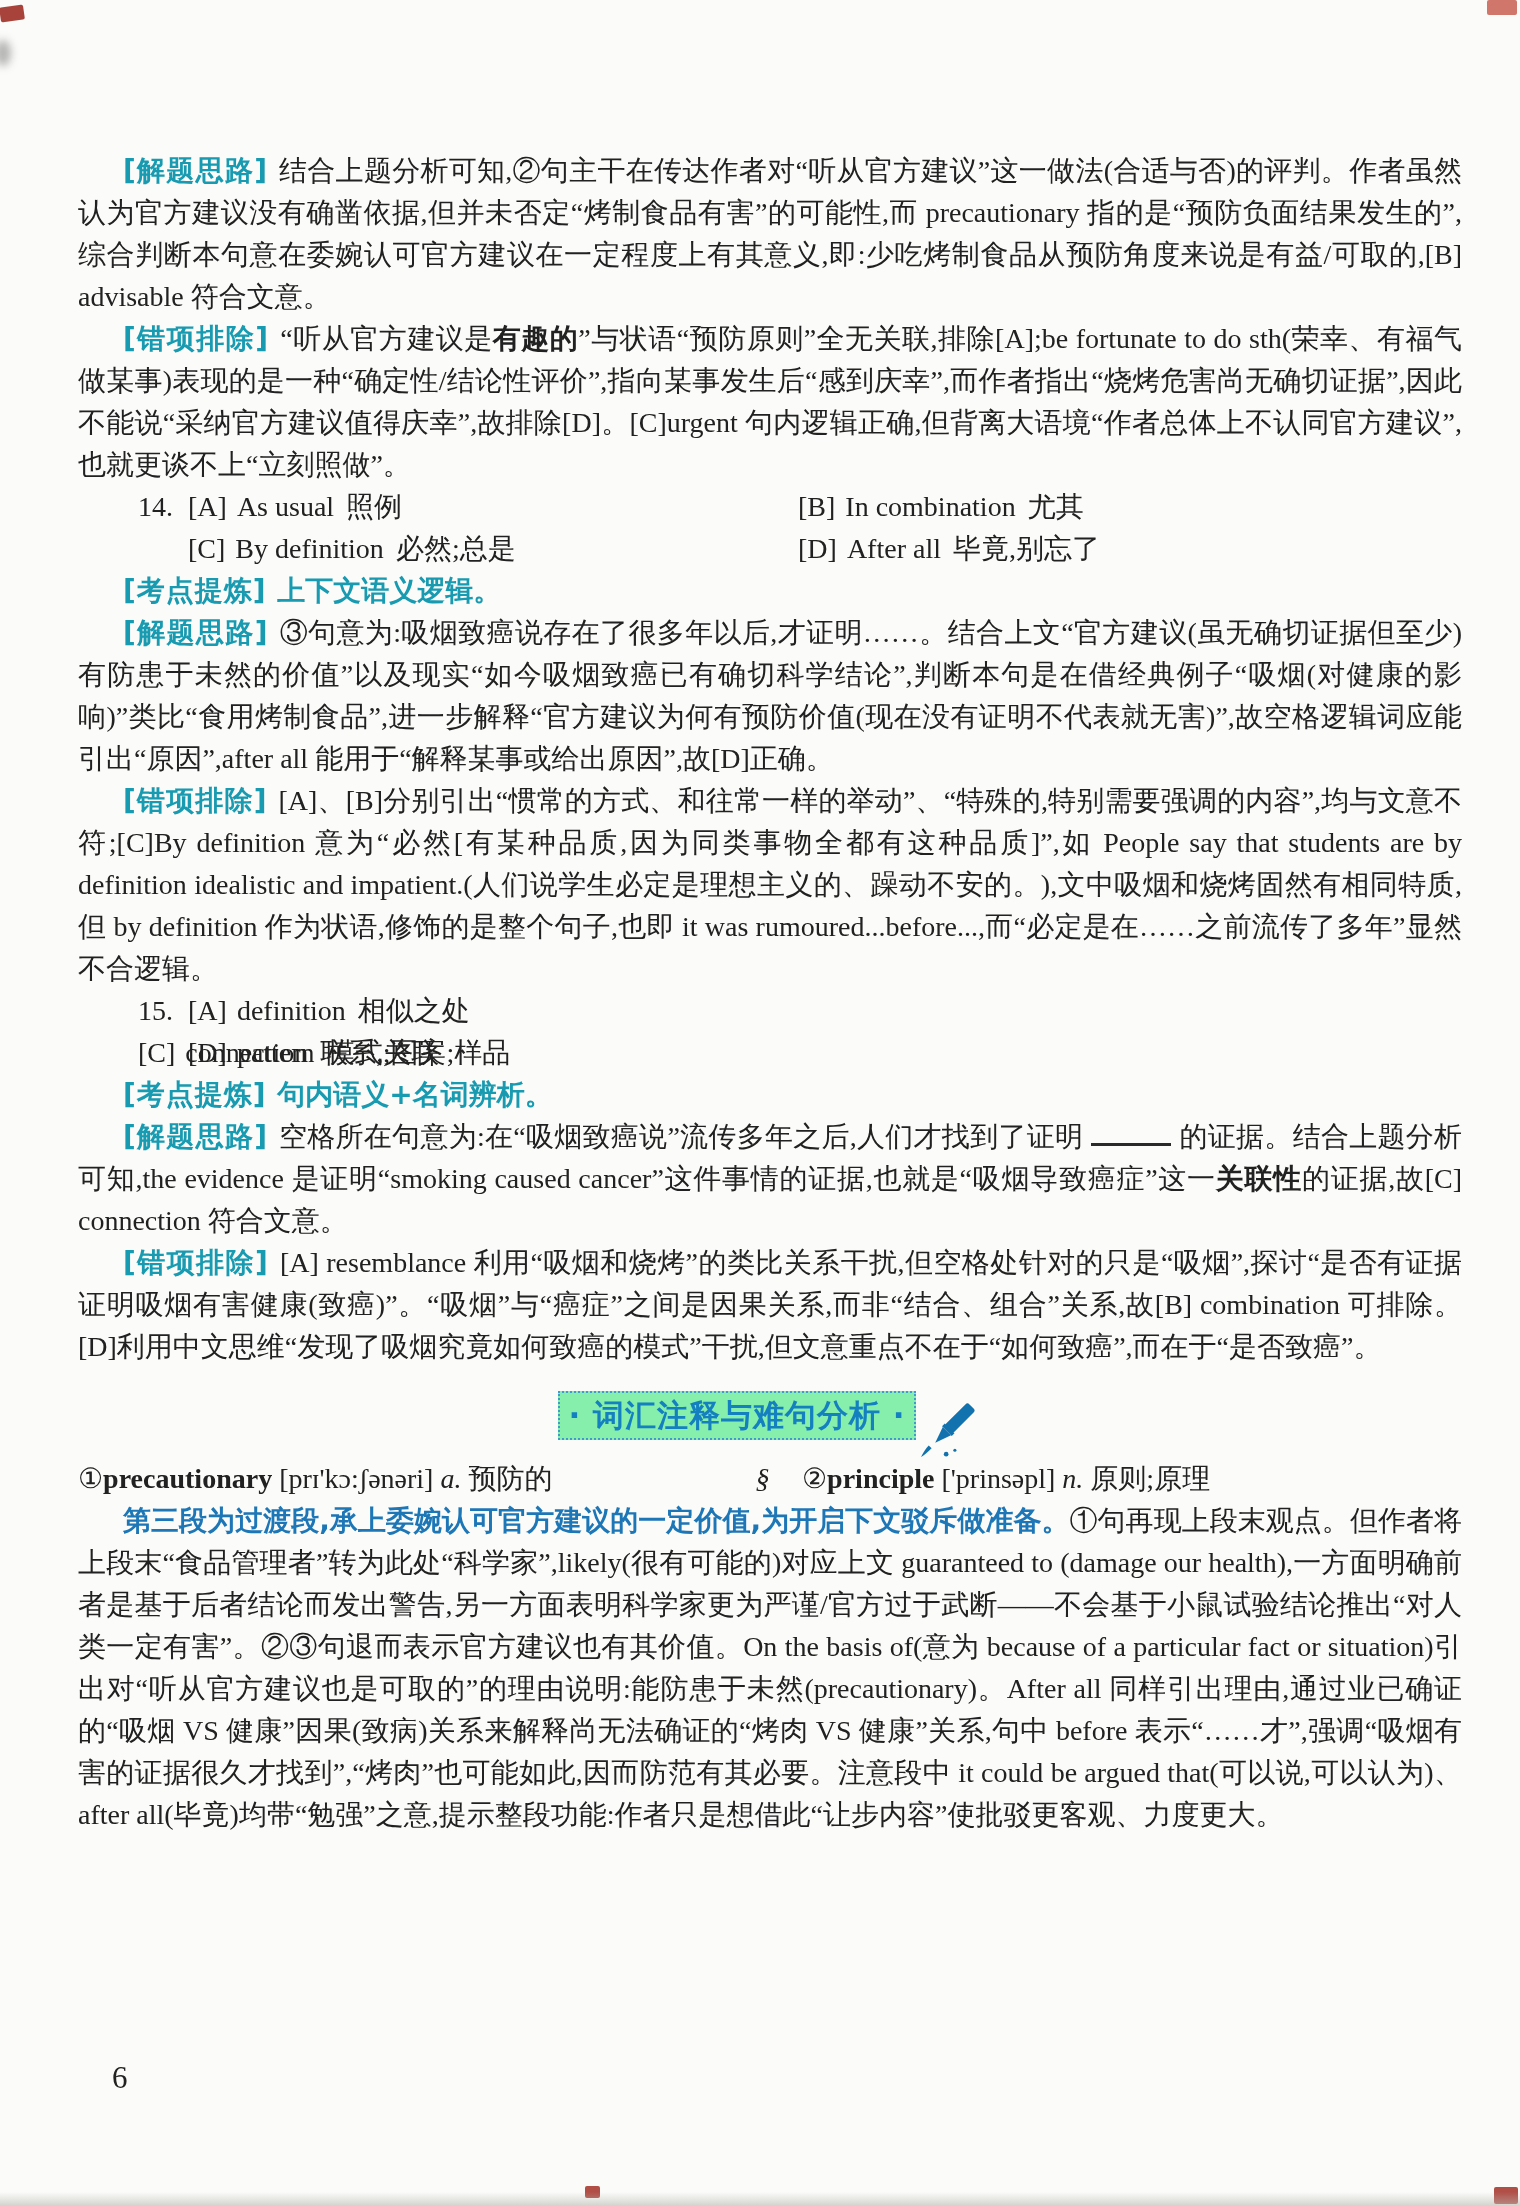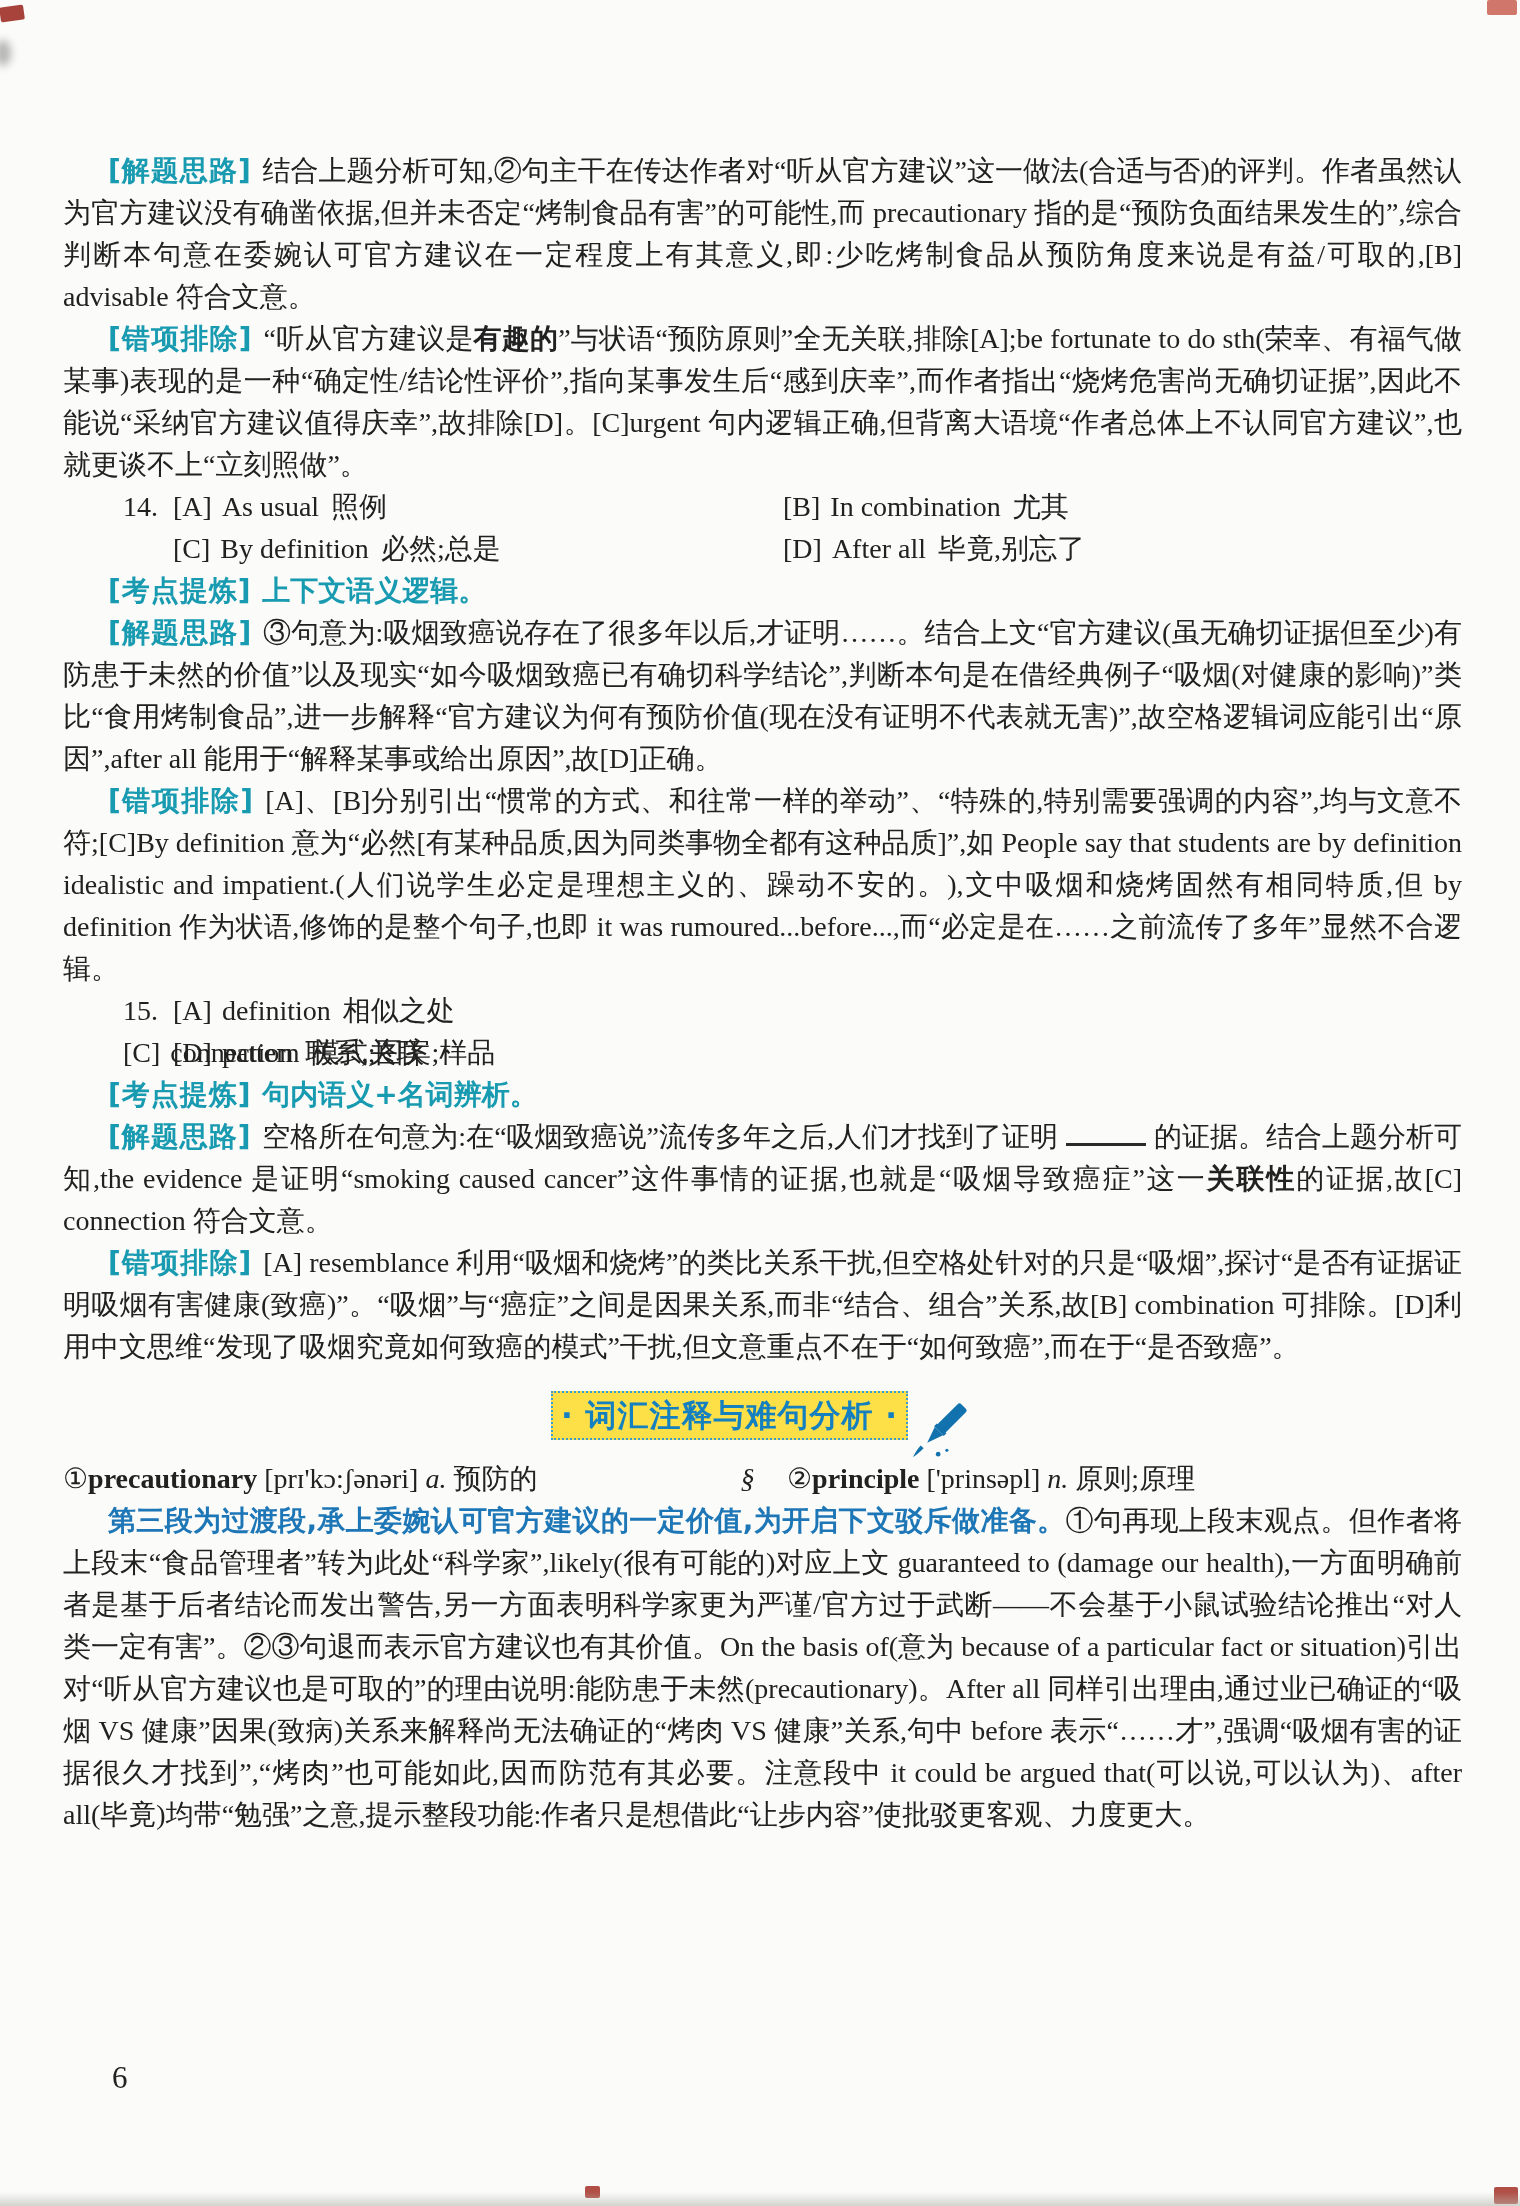--- a/index.html
+++ b/index.html
@@ -7,21 +7,21 @@
   body {
     height:2206px;
     background:#fbfbf9;
     position:relative;
     overflow:hidden;
     font-family:"Liberation Serif","DejaVu Serif",serif;
     color:#212121;
   }
   .content {
     position:absolute;
-    left:63px; right:58px; top:150px;
+    left:78px; right:58px; top:150px;
     font-size:28px;
     line-height:42px;
     text-align:justify;
   }
   .para { text-indent:45px; }
   .run.label { color:#189ab0; font-family:"DejaVu Sans","Liberation Sans",sans-serif; font-weight:700; letter-spacing:1px; }
   .run.b { font-family:"DejaVu Sans","Liberation Sans",sans-serif; font-weight:700; }
   .run.bw { font-weight:700; }
   .run.i { font-style:italic; }
   .run.teal { color:#189ab0; font-family:"DejaVu Sans","Liberation Sans",sans-serif; font-weight:700; }
@@ -29,21 +29,21 @@
   .run.blank { display:inline-block; width:80px; height:12px; border-bottom:3px solid #2a2a2a; margin:0 8px; }
 
   .optgrid { display:grid; grid-template-columns:50px 610px 1fr; margin-left:60px; }
   .optgrid .cell { white-space:nowrap; }
   .optgrid .okey { margin-right:10px; }
   .optgrid .oen { margin-right:12px; }
 
   .badge-row { text-align:center; margin:16px 0 8px; height:66px; position:relative; }
   .badge {
     display:inline-block;
-    background:#fde047;
+    background:#86efac;
     border:2px dotted #3f9bcb;
     color:#1580c0;
     font-family:"DejaVu Sans","Liberation Sans",sans-serif;
     font-weight:700;
     font-size:31px;
     line-height:33px;
     padding:6px 8px;
     letter-spacing:1px;
     vertical-align:middle;
   }

